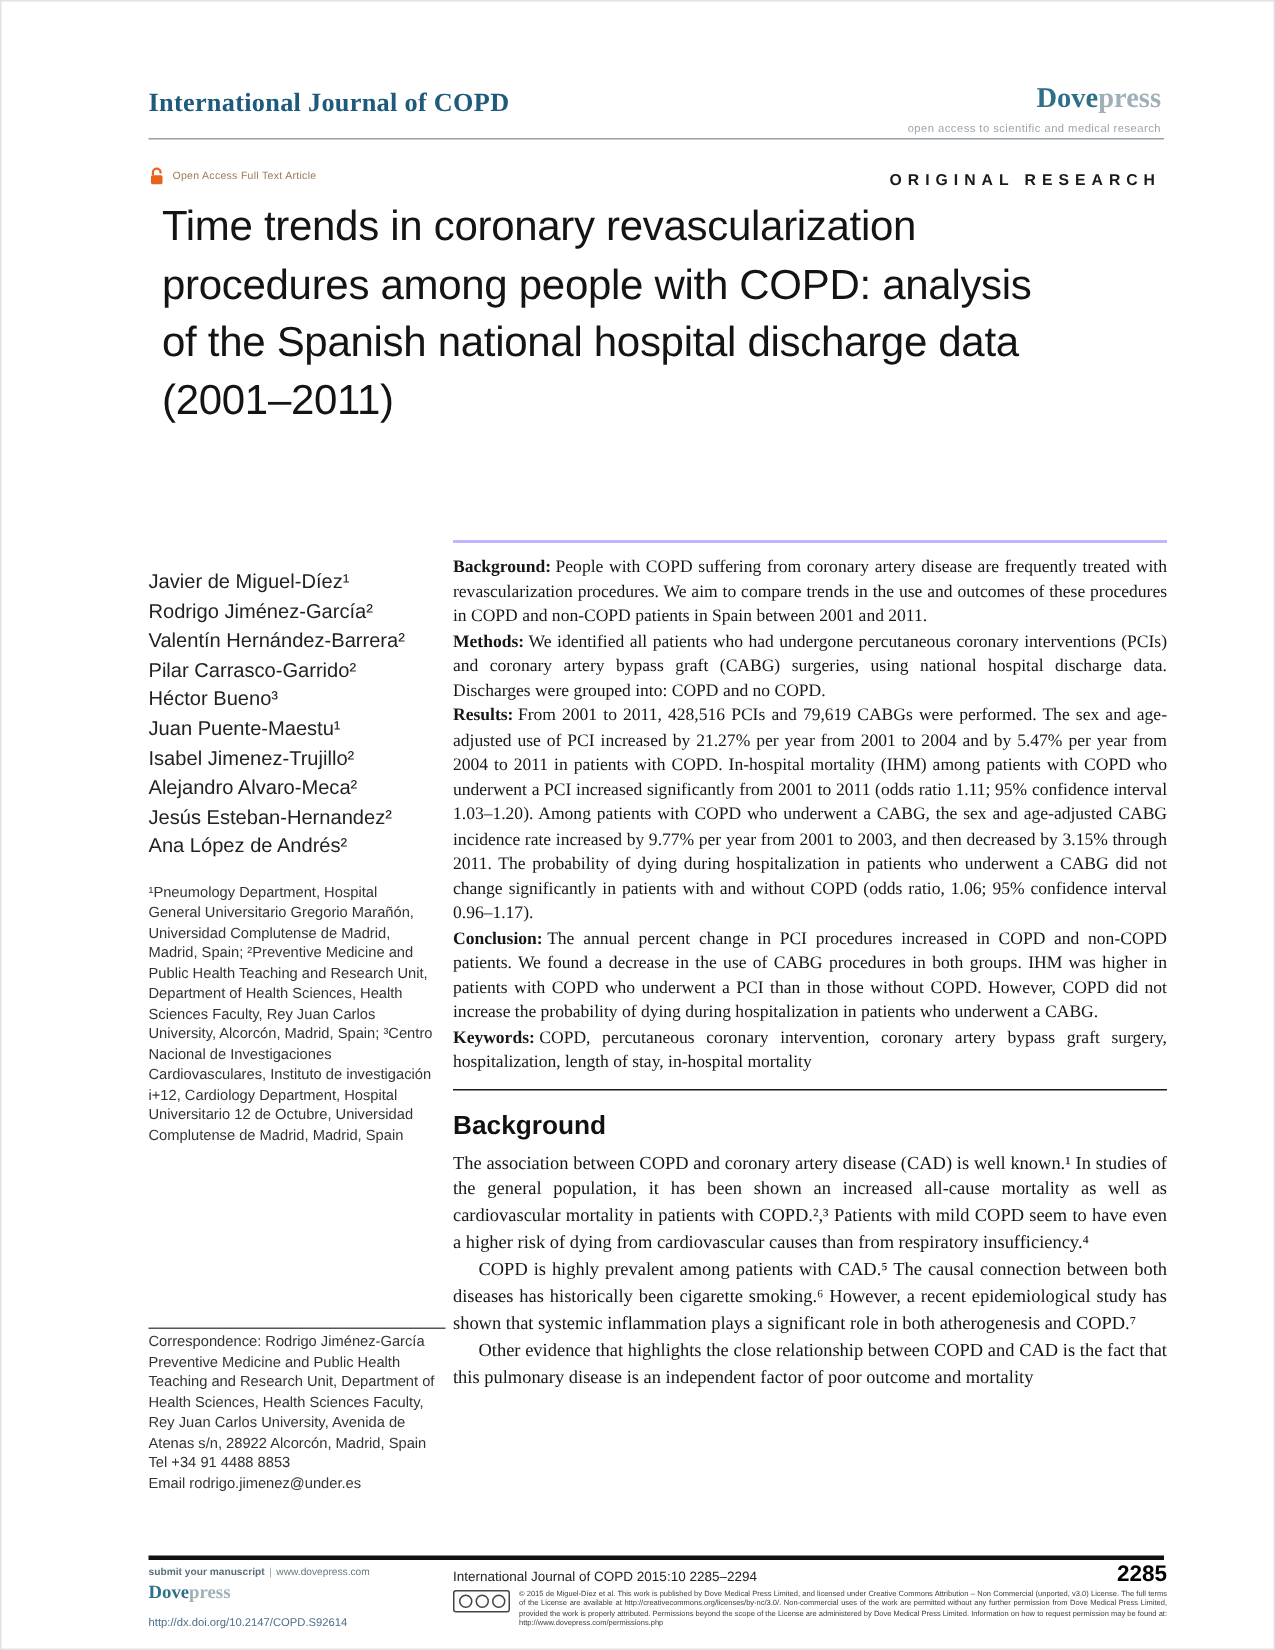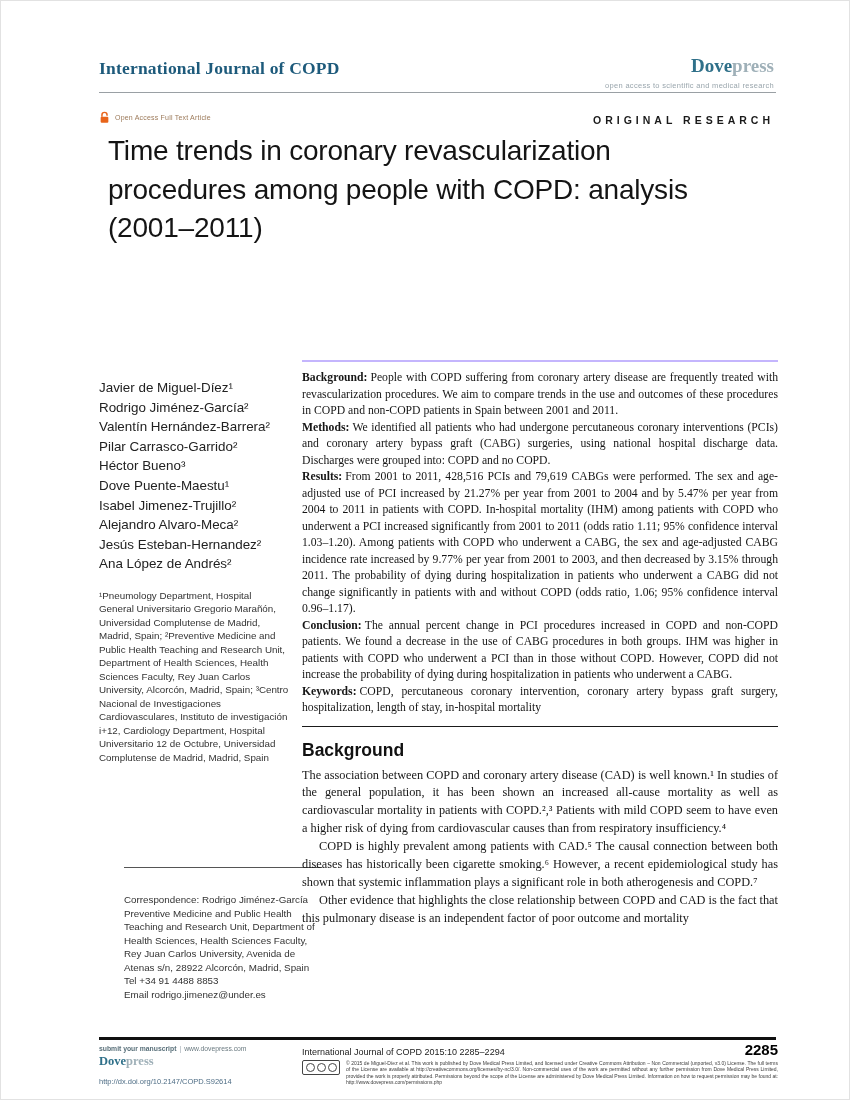--- a/index.html
+++ b/index.html
@@ -50,23 +50,23 @@
 
   
   .left-col { position: absolute; left: 98px; top: 377px; width: 200px; }
   .authors { width: 184px; font-size: 13.4px; line-height: 19.6px; color: #222; }
   .author { margin: 0; }
   .affiliations {
     margin-top: 15px; width: 190px;
     font-size: 9.8px; line-height: 13.5px; color: #333;
   }
   .correspondence {
-    position: absolute; left: 98px; top: 866px; width: 198px;
-    border-top: 1px solid #555; padding-top: 25px;
-    font-size: 9.8px; line-height: 13.5px; color: #333; margin-left: 25px;
+    position: absolute; left: 98px; top: 884px; width: 198px;
+    border-top: 1px solid #555; padding-top: 2px;
+    font-size: 9.8px; line-height: 13.5px; color: #333;
   }
   .corr-line { margin: 0; }
 
   
   .right-col { position: absolute; left: 301px; top: 359px; width: 476px; height: 676px; overflow: hidden; }
   .abstract {
     border-top: 2px solid #c4b5fd; border-bottom: 1px solid #1a1a1a;
     padding: 8px 0 9px;
     font-family: "Liberation Serif", serif; font-size: 11.7px; line-height: 16.5px;
     text-align: justify; color: #161616;
@@ -129,32 +129,33 @@
       </svg>
     </span>
     <span>Open Access Full Text Article</span>
   </div>
   <div class="article-type">ORIGINAL RESEARCH</div>
 
   <h1 class="title">
 
   <span class="title-line">Time trends in coronary revascularization</span>
       <span class="title-line">procedures among people with COPD: analysis</span>
+      <span class="title-line">of the Spanish national hospital discharge data</span>
       <span class="title-line">(2001–2011)</span>
     </h1>
 
   <div class="left-col">
     <div class="authors">
 
     <div class="author">Javier de Miguel-Díez¹</div>
         <div class="author">Rodrigo Jiménez-García²</div>
         <div class="author">Valentín Hernández-Barrera²</div>
         <div class="author">Pilar Carrasco-Garrido²</div>
         <div class="author">Héctor Bueno³</div>
-        <div class="author">Dove Puente-Maestu¹</div>
+        <div class="author">Juan Puente-Maestu¹</div>
         <div class="author">Isabel Jimenez-Trujillo²</div>
         <div class="author">Alejandro Alvaro-Meca²</div>
         <div class="author">Jesús Esteban-Hernandez²</div>
         <div class="author">Ana López de Andrés²</div>
       </div>
     <div class="affiliations">¹Pneumology Department, Hospital General Universitario Gregorio Marañón, Universidad Complutense de Madrid, Madrid, Spain; ²Preventive Medicine and Public Health Teaching and Research Unit, Department of Health Sciences, Health Sciences Faculty, Rey Juan Carlos University, Alcorcón, Madrid, Spain; ³Centro Nacional de Investigaciones Cardiovasculares, Instituto de investigación i+12, Cardiology Department, Hospital Universitario 12 de Octubre, Universidad Complutense de Madrid, Madrid, Spain</div>
   </div>
 
   <div class="correspondence">
     <div class="corr-line">Correspondence: Rodrigo Jiménez-García</div>

